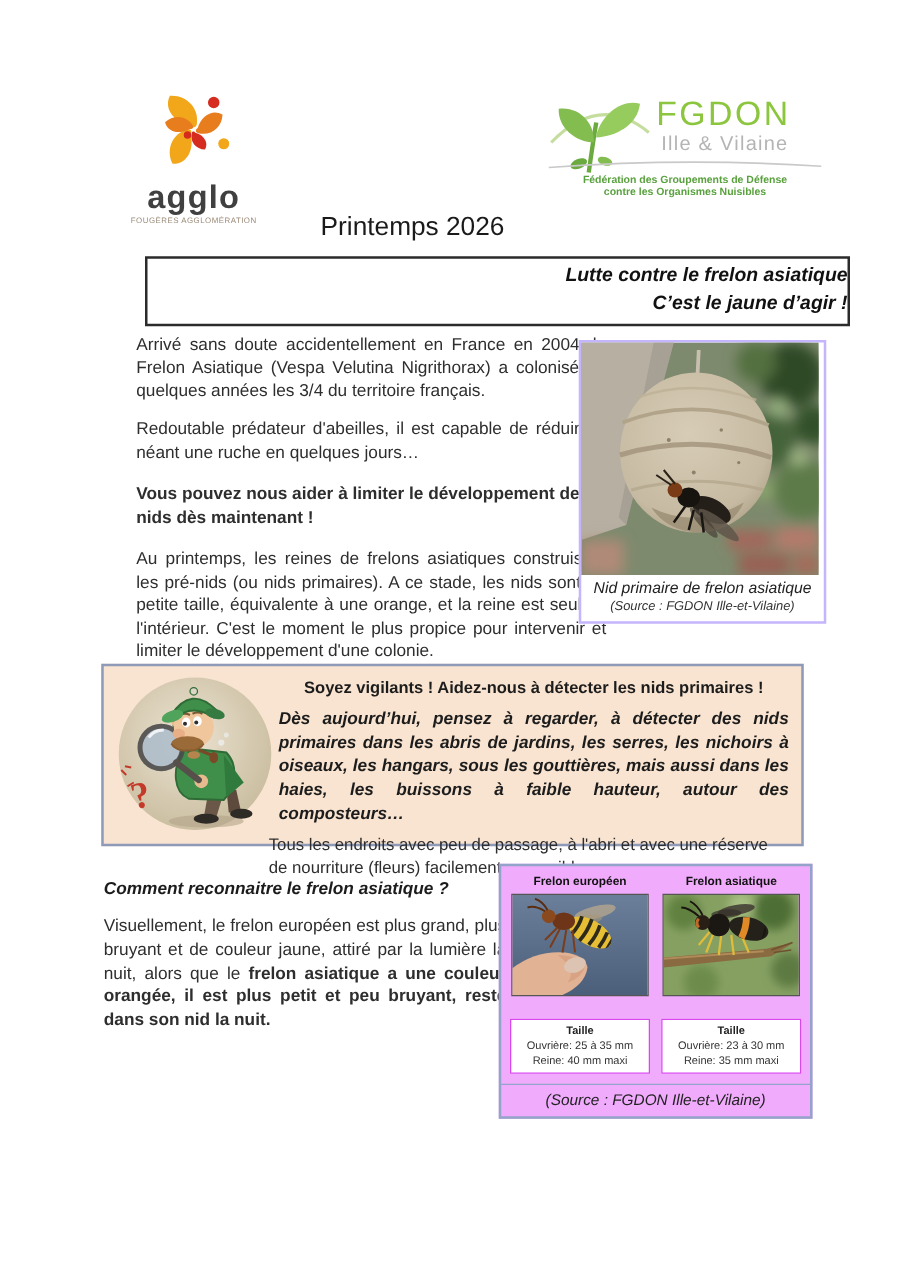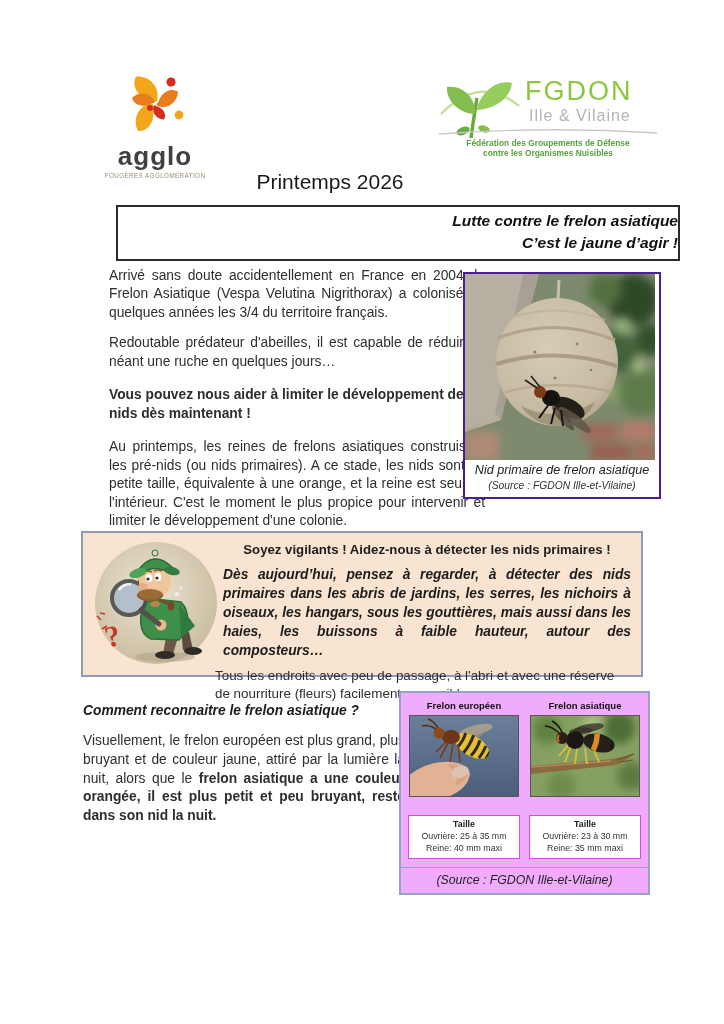--- a/index.html
+++ b/index.html
@@ -26,21 +26,21 @@
   .title-box{left:80px;top:205px;width:560px;border:2px solid #2b2b2b;
     padding:3px 0 5px 0;text-align:right;background:#fff;margin-left:36px;}
   .title-box div{font-size:15.5px;font-weight:bold;font-style:italic;color:#111;line-height:1.42;}
 
   
   .intro{left:83px;top:267px;width:376px;font-size:13.8px;line-height:1.34;color:#2e2e2e;margin-left:26px;}
   .intro p{margin:0 0 12px 0;text-align:justify;}
   .intro p.bi{font-weight:bold;text-align:left;margin-top:15px;margin-bottom:15px;}
 
   
-  .nest-fig{left:463px;top:272px;width:194px;border:2px solid #4c1d95;background:#fff;}
+  .nest-fig{left:463px;top:272px;width:194px;border:2px solid #c4b5fd;background:#fff;}
   .nest-caption{text-align:center;padding:3px 2px 4px 2px;}
   .nest-caption .c1{font-style:italic;font-size:12.6px;color:#222;line-height:1.2;}
   .nest-caption .c2{font-style:italic;font-size:10.3px;color:#333;line-height:1.25;margin-top:2px;}
 
   
   .alert-box{left:81px;top:531px;width:558px;height:142px;background:#f9e4d1;
     border:2px solid #8e9ab8;}
   .detective{position:absolute;left:10px;top:7px;}
   .alert-text{position:absolute;left:140px;top:9px;right:10px;}
   .alert-heading{font-size:13.2px;font-weight:bold;text-align:center;color:#1c1c1c;}

